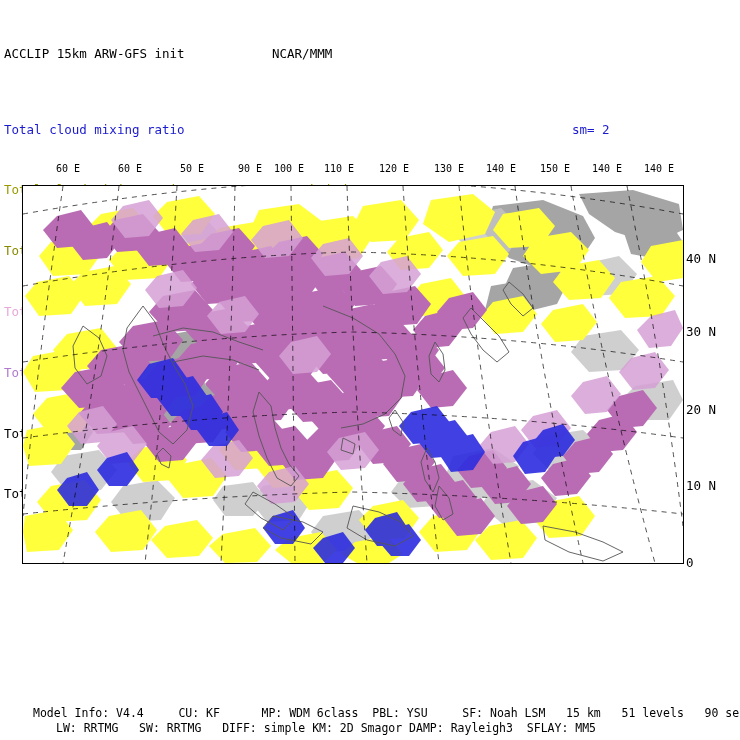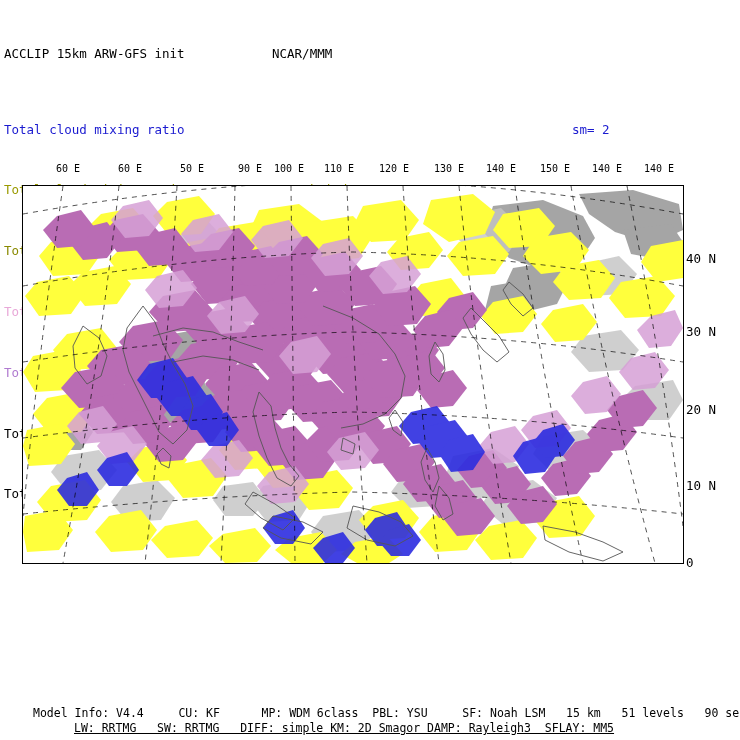--- a/index.html
+++ b/index.html
@@ -97,21 +97,21 @@
   .footer {
     position: absolute;
     left: 0;
     top: 706px;
     width: 740px;
     font-size: 11.5px;
     line-height: 15px;
     white-space: pre;
   }
   .footer .f1 { position: absolute; left: 33px; top: 0; }
-  .footer .f2 { position: absolute; left: 74px; top: 15px; text-decoration: underline; }
+  .footer .f2 { position: absolute; left: 56px; top: 15px; }
 
   
   .c-black  { color: #000000; }
   .c-blue   { color: #1a1ad0; }
   .c-olive  { color: #9a9a00; }
   .c-dkyel  { color: #8a8a00; }
   .c-pink   { color: #e8a8d8; }
   .c-viol   { color: #b07ad0; }
 </style>
 </head>

